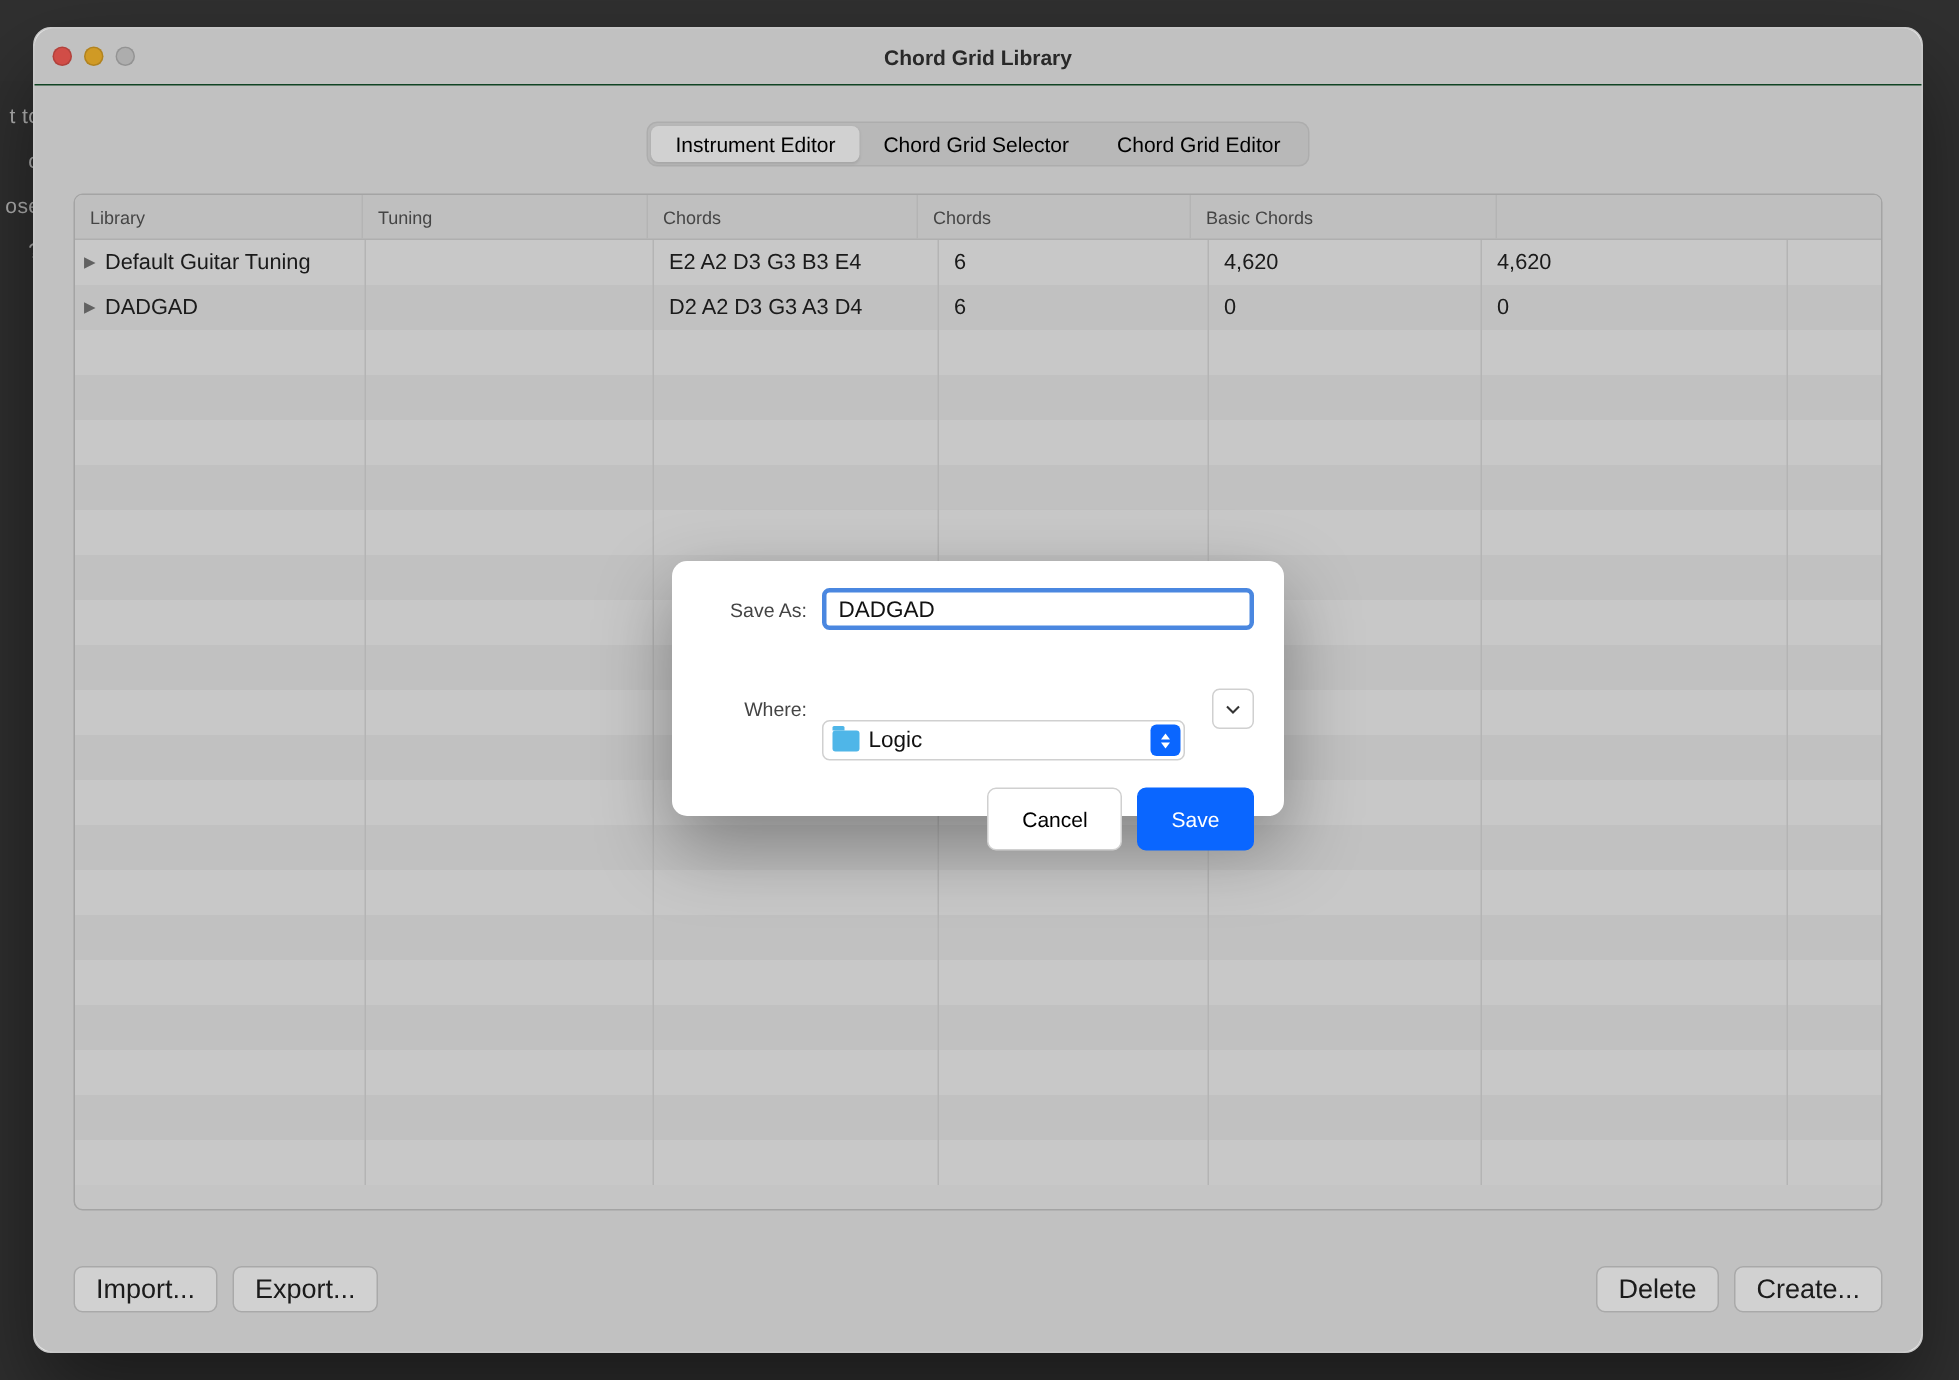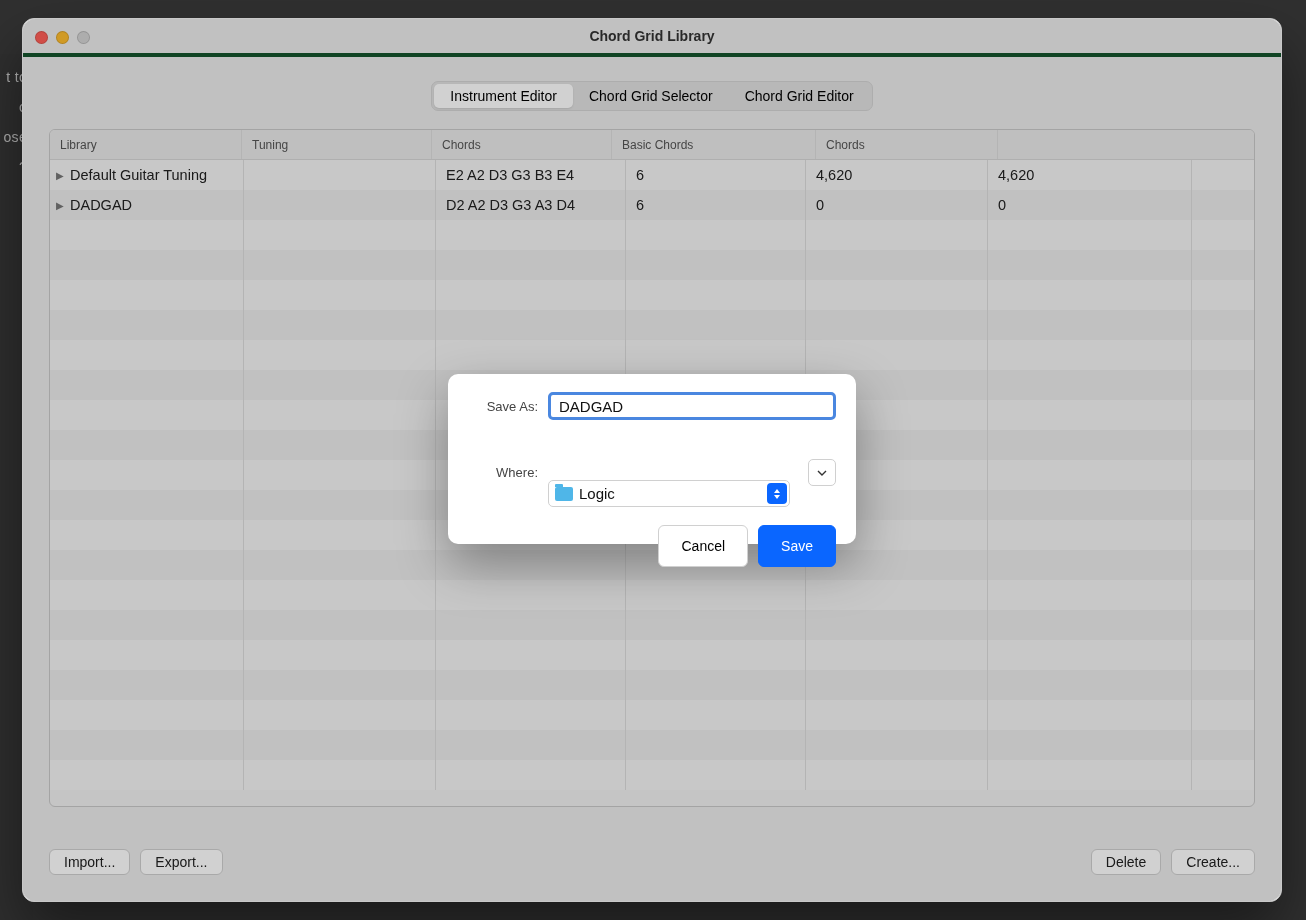--- a/index.html
+++ b/index.html
@@ -16,21 +16,21 @@
   background: #ececec; border-radius: 12px; border: 1px solid #c8c8c8;
   box-shadow: 0 30px 60px rgba(0,0,0,0.45);
   display: flex; flex-direction: column;
 }
 
 .dim-overlay {
   position: absolute; inset: 0; background: rgba(0,0,0,0.18);
   border-radius: 12px; pointer-events: none;
 }
 
-.titlebar { height: 38px; position: relative; display:flex; align-items:center; justify-content:center; border-bottom: 4px solid #14532d; }
+.titlebar { height: 38px; position: relative; display:flex; align-items:center; justify-content:center; border-bottom: 1px solid #14532d; }
 .traffic { position:absolute; left:12px; top:12px; display:flex; gap:8px; }
 .traffic .dot { width:13px; height:13px; border-radius:50%; box-shadow: inset 0 0 0 1px rgba(0,0,0,0.15); }
 .dot-red { background:#ff5f57; }
 .dot-yellow { background:#febc2e; }
 .dot-gray { background:#d4d4d4; }
 .titlebar-title { font-size:14px; font-weight:600; color:#333; }
 
 .segmented { margin: 24px auto 0; display:flex; background:#e1e1e1; border-radius:7px; padding:2px; width:fit-content; border:1px solid #d4d4d4; }
 .seg-item { padding:4px 16px; font-size:14px; color:#000000; border-radius:5px; cursor:pointer; }
 .seg-item.active { background:#fff; box-shadow:0 1px 2px rgba(0,0,0,0.1); font-weight:500; }
@@ -51,21 +51,21 @@
 .tr { display:flex; height:30px; font-size:14.5px; color:#222; }
 .tr:nth-child(odd) { background:#f5f5f5; }
 .tr:nth-child(even) { background:#ececec; }
 .tr .td.first { padding-left:6px; gap:4px; }
 .chevron { width:10px; font-size:10px; color:#777; display:inline-block; }
 
 .bottom-bar { position:absolute; left:26px; right:26px; bottom:26px; display:flex; justify-content:space-between; }
 .btn-group { display:flex; gap:10px; }
 .mac-btn {
   background:#fff; border:1px solid #cfcfcf; border-radius:6px; padding:4px 14px;
-  font-size:14px; color:#222; cursor:pointer;
+  font-size:18px; color:#222; cursor:pointer;
 }
 
 .save-sheet {
   position:absolute; left:448px; top:374px; width:408px; height:170px;
   background:#fff; border-radius:10px; box-shadow:0 20px 50px rgba(0,0,0,0.35);
   padding:18px 20px 16px; z-index:20;
 }
 .save-row { display:flex; align-items:center; margin-bottom:18px; gap:10px; }
 .save-label { width:70px; text-align:right; font-size:13px; color:#444; }
 .save-input {
@@ -133,22 +133,22 @@
     <div class="seg-item active">Instrument Editor</div>
     <div class="seg-item">Chord Grid Selector</div>
     <div class="seg-item">Chord Grid Editor</div>
   </div>
 
   <div class="table-wrap">
     <div class="thead">
       <div class="th c-lib">Library</div>
       <div class="th c-tune">Tuning</div>
       <div class="th c-str">Chords</div>
+      <div class="th c-chords">Chords</div>
       <div class="th c-basic">Basic Chords</div>
-      <div class="th c-chords">Chords</div>
       <div class="th c-sp"></div>
     </div>
     <div class="tbody">
       <div class="tr">
         <div class="td c-name first">
             <span class="chevron">▶</span>
             <span>Default Guitar Tuning</span>
           </div>
         <div class="td c-lib"></div>
         <div class="td c-tune">E2 A2 D3 G3 B3 E4</div>

